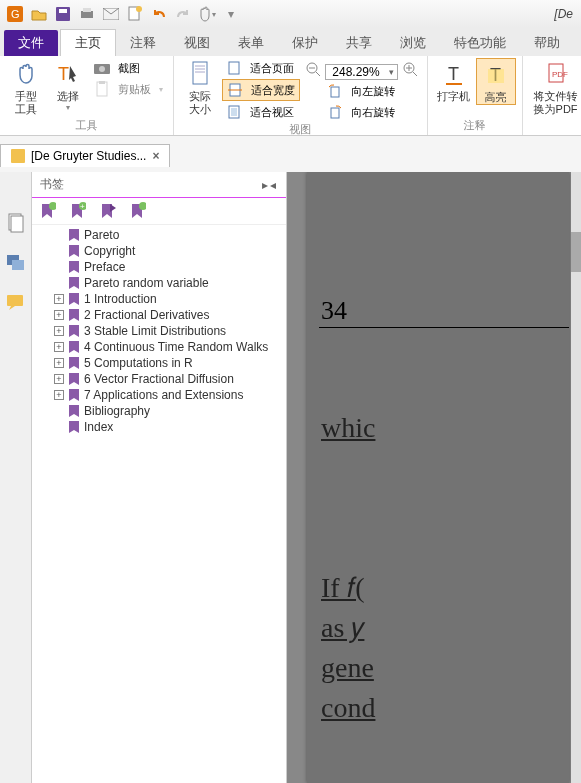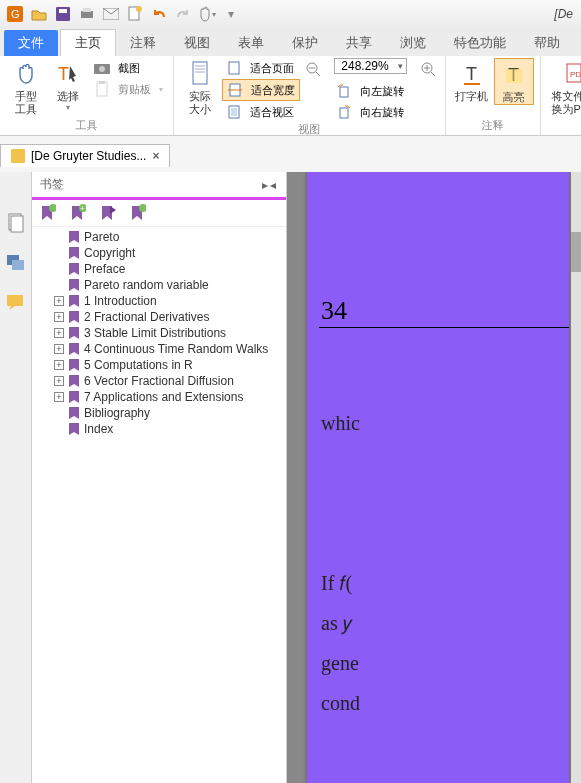--- a/index.html
+++ b/index.html
@@ -5,21 +5,21 @@
 * { margin: 0; padding: 0; box-sizing: border-box; font-family: "Microsoft YaHei", "SimSun", sans-serif; }
 body { width: 581px; height: 783px; background: #f5f5f5; overflow: hidden; font-size: 12px; }
 
 .titlebar { height: 28px; background: linear-gradient(#fafafa, #ececec); display: flex; align-items: center; padding: 0 4px; }
 .titlebar .icons { display: flex; gap: 2px; align-items: center; }
 .titlebar .title-text { margin-left: auto; color: #444; padding-right: 4px; font-style: italic; }
 .qat-btn { width: 22px; height: 22px; display: flex; align-items: center; justify-content: center; cursor: pointer; }
 
 .tabs { height: 28px; display: flex; align-items: flex-end; background: #ececec; padding-left: 4px; }
 .tab { padding: 4px 14px; color: #555; cursor: pointer; font-size: 13px; }
-.tab.file { background: #3b82f6; color: #fff; border-radius: 2px 2px 0 0; margin-right: 2px; }
+.tab.file { background: #4c1d95; color: #fff; border-radius: 2px 2px 0 0; margin-right: 2px; }
 .tab.active { background: #fff; border: 1px solid #ccc; border-bottom: none; color: #333; }
 
 .ribbon { height: 80px; background: #fff; border-bottom: 1px solid #ccc; display: flex; }
 .group { border-right: 1px solid #ddd; padding: 2px 6px; display: flex; flex-direction: column; justify-content: space-between; }
 .group-title { font-size: 11px; color: #888; text-align: center; }
 .group-body { display: flex; gap: 2px; flex: 1; align-items: flex-start; }
 .bigbtn { display: flex; flex-direction: column; align-items: center; width: 40px; cursor: pointer; font-size: 11px; color: #333; text-align: center; line-height: 1.2; padding-top: 2px; }
 .bigbtn .ico { width: 28px; height: 28px; display: flex; align-items: center; justify-content: center; margin-bottom: 2px; }
 .col { display: flex; flex-direction: column; gap: 1px; }
 .smallbtn { display: flex; align-items: center; gap: 8px; padding: 2px 4px; cursor: pointer; font-size: 11px; white-space: nowrap; }
@@ -31,34 +31,34 @@
 
 .doctab-bar { height: 28px; margin-top: 8px; display: flex; align-items: flex-start; }
 .doctab { background: #fff; border: 1px solid #bbb; border-bottom: none; padding: 4px 10px; display: flex; align-items: center; gap: 6px; font-size: 12px; }
 .doctab .close { font-weight: bold; color: #666; cursor: pointer; }
 
 .workspace { position: absolute; top: 172px; bottom: 0; left: 0; right: 0; display: flex; }
 .leftrail { width: 32px; background: #f0f0f0; border-right: 1px solid #ccc; display: flex; flex-direction: column; align-items: center; padding-top: 40px; gap: 18px; }
 .railbtn { width: 22px; height: 22px; display: flex; align-items: center; justify-content: center; color: #666; cursor: pointer; }
 
 .bookmark-panel { width: 255px; background: #fff; border-right: 1px solid #ccc; display: flex; flex-direction: column; }
-.bm-header { padding: 4px 8px; border-bottom: 3px solid #d946ef; display: flex; align-items: center; justify-content: space-between; color: #666; font-size: 12px; }
+.bm-header { padding: 4px 8px; border-bottom: 1px solid #d946ef; display: flex; align-items: center; justify-content: space-between; color: #666; font-size: 12px; }
 .bm-toolbar { padding: 4px 8px; display: flex; gap: 14px; border-bottom: 1px solid #eee; }
 .bm-tree { flex: 1; overflow: auto; padding: 2px 4px; }
 .bm-item { display: flex; align-items: center; gap: 4px; padding: 1px 2px; cursor: pointer; font-size: 12px; color: #333; white-space: nowrap; margin-left: 14px; }
 .expander { width: 10px; height: 10px; border: 1px solid #888; display: flex; align-items: center; justify-content: center; font-size: 9px; line-height: 1; color: #555; margin-left: 2px; flex-shrink: 0; }
 .bm-bookico { width: 12px; height: 14px; flex-shrink: 0; }
 
 .page-area { flex: 1; background: #888; position: relative; overflow: hidden; }
 .vscroll { position: absolute; right: 0; top: 0; width: 10px; height: 100%; background: #e0e0e0; }
 .vscroll-thumb { position: absolute; right: 0; top: 60px; width: 10px; height: 40px; background: #aaa; }
-.paper { position: absolute; left: 20px; top: 0; bottom: 0; right: 12px; background: #8b5cf6; box-shadow: 0 0 4px rgba(0,0,0,.4); }
+.paper { position: absolute; left: 20px; top: 0; bottom: 0; right: 12px; background: #737373; box-shadow: 0 0 4px rgba(0,0,0,.4); }
 .pg-hr { position: absolute; left: 12px; right: 0; top: 155px; border-top: 1px solid #000; }
 .pg-num { position: absolute; left: 14px; top: 124px; font-family: Georgia, serif; font-size: 26px; }
-.pg-txt { position: absolute; left: 14px; font-family: Georgia, serif; font-size: 20px; color: #222; }
+.pg-txt { position: absolute; left: 14px; font-family: Georgia, serif; font-size: 28px; color: #222; text-decoration: underline; }
 
 svg { display: block; }
 </style>
 </head>
 <body>
 
 <div class="titlebar">
  <div class="icons">
   <span class="qat-btn">
         <svg width="16" height="16">
@@ -212,21 +212,21 @@
             <span class="ico">
               <svg width="14" height="14">
                 <rect x="2" y="1" width="10" height="12" fill="#fff" stroke="#5b7fb0"></rect>
                 <rect x="4" y="3" width="6" height="8" fill="#cde"></rect>
               </svg>
             </span>
             <span>适合视区</span>
           </div>
    </div>
    <div class="col" style="align-items:center">
-    <div style="display:flex;gap:10px;align-items:flex-start">
+    <div style="display:flex;gap:1px;align-items:flex-end">
      <span class="qat-btn">
               <svg width="16" height="16">
                 <circle cx="7" cy="7" r="5" fill="none" stroke="#888"></circle>
                 <path d="M4 7h6" stroke="#888"></path>
                 <path d="M11 11l4 4" stroke="#888"></path>
               </svg>
             </span>
      <div class="zoom">
               <input value="248.29%" style="">
               <span style="padding:0 3px;font-size:9px;color:#666">▾</span>

